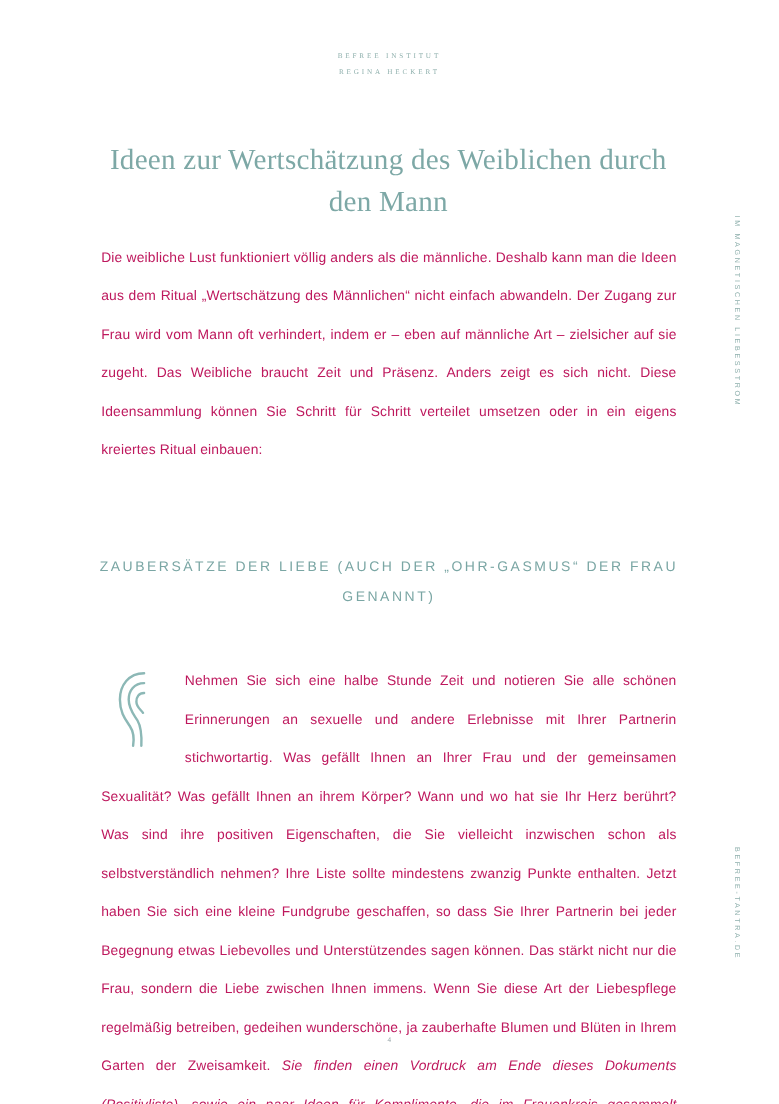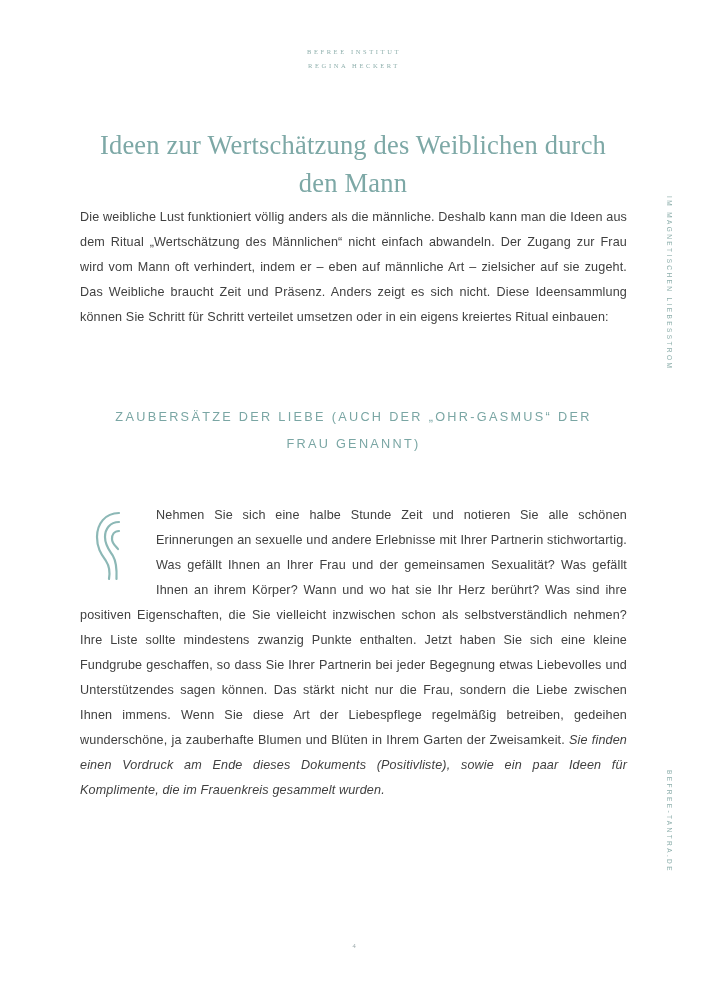--- a/index.html
+++ b/index.html
@@ -51,29 +51,29 @@
     letter-spacing: 0.2px;
   }
   
   .content {
     position: absolute;
     left: 80px;
     top: 205px;
     width: 547px;
   }
   p.body {
-    margin: 0;
+    margin: 12px;
     font-size: 12.6px;
-    line-height: 25px;
-    color: #404040;
+    line-height: 35px;
+    color: #be185d;
     text-align: justify;
     letter-spacing: 0.15px;
   }
   h2.section {
-    margin: 17px;
+    margin: 6px;
     font-size: 12.7px;
     letter-spacing: 2.3px;
     color: #7aa6a4;
     font-weight: normal;
     text-align: center;
     line-height: 27px;
     text-transform: uppercase;
   }
   .spacer-1 { height: 57px; }
   .spacer-2 { height: 28px; }

